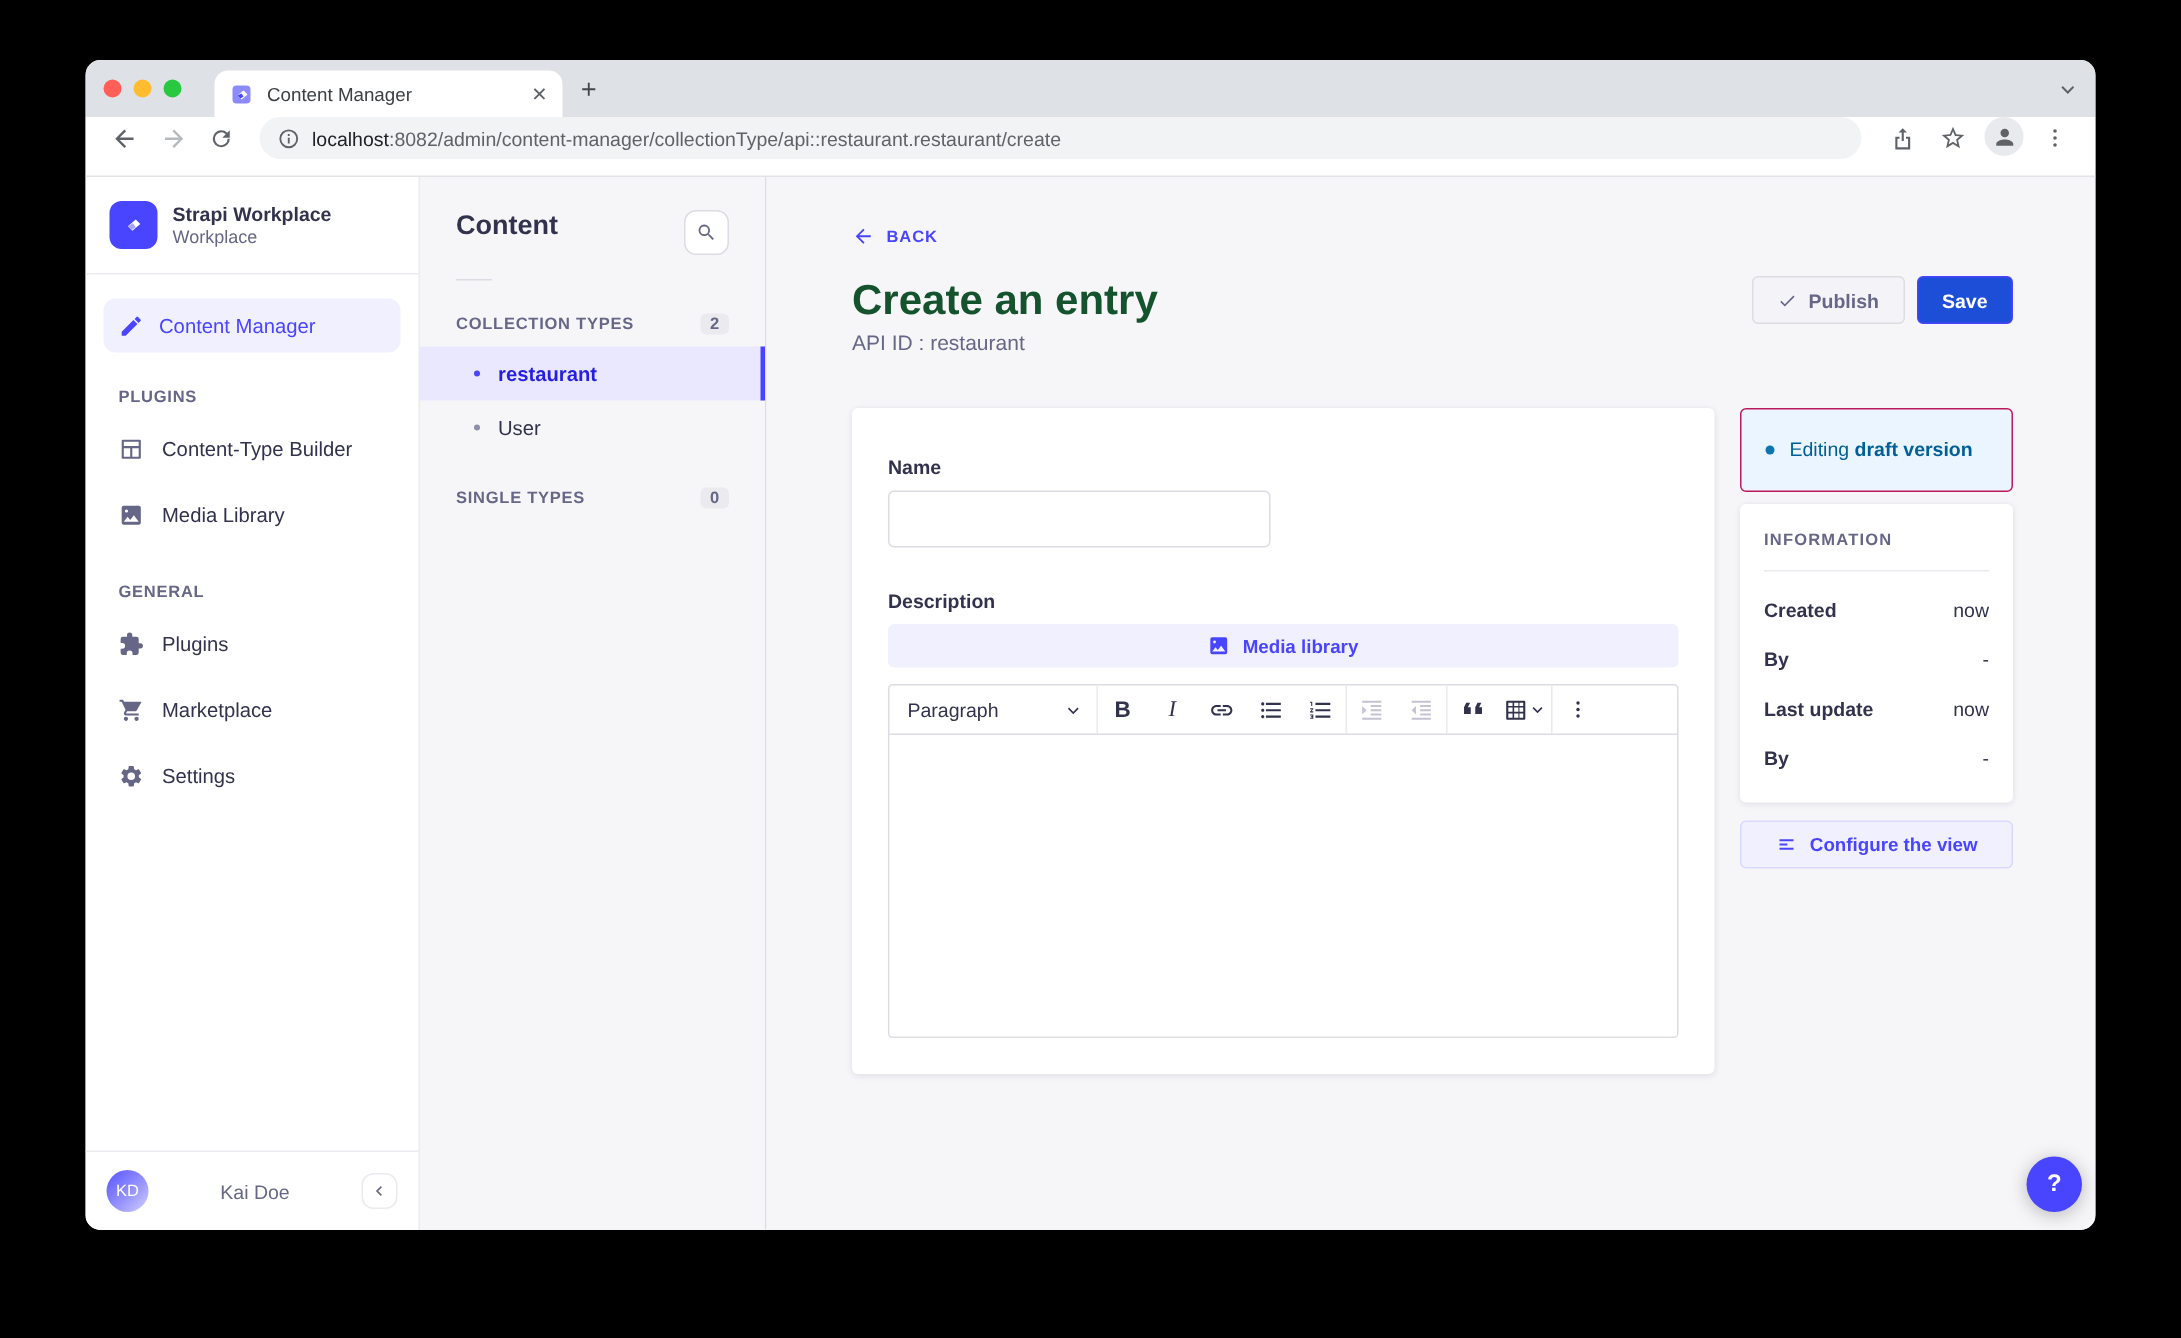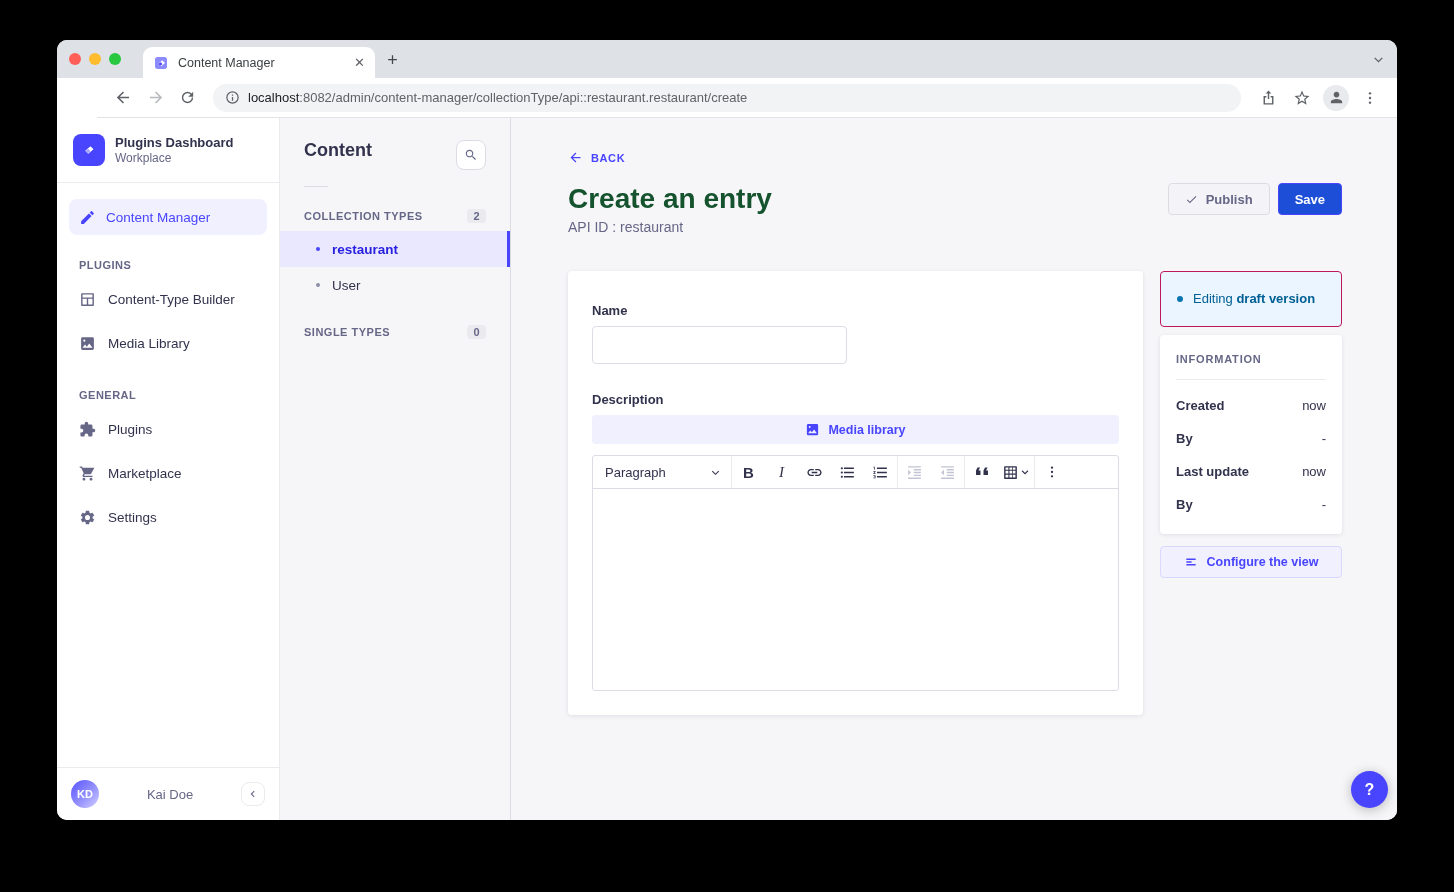--- a/index.html
+++ b/index.html
@@ -14,22 +14,22 @@
   .lights { display:flex; gap:8px; align-self:center; margin-right:22px; }
   .light { width:12px; height:12px; border-radius:50%; }
   .light.r{background:#ff5f57;} .light.y{background:#febc2e;} .light.g{background:#28c840;}
   .tab { width:232px; height:31px; background:#fff; border-radius:9px 9px 0 0;
     display:flex; align-items:center; gap:9px; padding:0 10px; }
   .tab-title { flex:1; font-size:12.5px; color:#3c4043; white-space:nowrap; overflow:hidden; }
   .tab-close { color:#5f6368; font-size:13px; line-height:1; }
   .newtab { align-self:center; margin-left:10px; color:#44474a; }
   .strip-chevron { align-self:center; margin-left:auto; color:#5f6368; }
 
-  .urlrow { height:40px; background:#fff; display:flex; align-items:center; padding:0 12px;
-    gap:4px; border-bottom:1px solid #e2e3e6;margin-left:40px; }
+  .urlrow { height:40px; background:#fff; display:flex; padding:0 12px;
+    gap:4px; border-bottom:1px solid #e2e3e6; }
   .navbtn { width:28px; height:28px; display:flex; align-items:center; justify-content:center; color:#5f6368; }
   .navbtn.dim { color:#b6b9bd; }
   .urlpill { flex:1; height:28px; background:#f1f3f4; border-radius:14px; display:flex;
     align-items:center; gap:8px; padding:0 12px; margin:0 8px; font-size:13px; color:#5f6368; overflow:hidden; white-space:nowrap; }
   .urlpill .host { color:#202124; }
   .chrome-action { width:30px; height:28px; display:flex; align-items:center; justify-content:center; color:#5f6368; }
   .chrome-avatar { width:26px; height:26px; border-radius:50%; background:#e8eaed; display:flex;
     align-items:center; justify-content:center; color:#5f6368; margin:0 2px; }
 
   
@@ -47,21 +47,21 @@
     background:#f0f0ff; border-radius:8px; color:#4945ff; font-size:13.5px; font-weight:500; }
   .nav-heading { font-size:11px; font-weight:700; color:#666687; letter-spacing:.5px;
     padding:0 10px; margin:24px 0 6px; }
   .nav-item { display:flex; align-items:center; gap:12px; height:44px; padding:0 10px;
     color:#32324d; font-size:13.5px; }
   .nav-item .ni { color:#666687; display:flex; }
   .nav-footer { margin-top:auto; border-top:1px solid #eaeaef; height:53px; display:flex;
     align-items:center; padding:0 14px; gap:8px; }
   .kd { width:28px; height:28px; border-radius:50%; flex-shrink:0;
     background:linear-gradient(135deg,#5752ff 0%,#9b98ff 60%,#d4d2ff 100%);
-    color:#fff; font-size:11px; font-weight:700; display:flex; align-items:center; justify-content:center; }
+    color:#fff; font-size:11px; font-weight:400; display:flex; align-items:center; justify-content:center; }
   .user-name { flex:1; text-align:center; font-size:13px; color:#666687; }
   .collapse-btn { width:24px; height:24px; border:1px solid #eaeaef; border-radius:8px; background:#fff;
     display:flex; align-items:center; justify-content:center; color:#666687; }
 
   
   .subnav { width:231px; background:#f6f6f9; border-right:1px solid #dcdce4; }
   .subnav-header { display:flex; align-items:flex-start; justify-content:space-between; padding:22px 24px 0; }
   .subnav-title { font-size:18px; font-weight:700; color:#32324d; }
   .search-btn { width:30px; height:30px; background:#fff; border:1px solid #dcdce4; border-radius:8px;
     display:flex; align-items:center; justify-content:center; color:#666687; }
@@ -220,21 +220,21 @@
 
     <nav class="nav">
       <div class="brand">
         <span class="logo">
           <svg width="18" height="18" viewBox="0 0 24 24">
               <path d="M7 13l7-6 4 4-7 6z" fill="#fff"></path>
               <path d="M7 13l3.5 3.5 3.5-2.5-2.5-3.5z" fill="#a7a5ff"></path>
             </svg>
         </span>
         <span>
-          <div class="brand-title">Plugins Dashboard</div>
+          <div class="brand-title">Strapi Workplace</div>
           <div class="brand-sub">Workplace</div>
         </span>
       </div>
 
       <div class="navlist">
         <div class="nav-active">
           <span>
             <svg width="17" height="17" viewBox="0 0 24 24" fill="currentColor">
                 <path d="M3 17.25V21h3.75L17.81 9.94l-3.75-3.75L3 17.25zM20.71 7.04a1 1 0 000-1.41l-2.34-2.34a1 1 0 00-1.41 0l-1.83 1.83 3.75 3.75 1.83-1.83z"></path>
               </svg>

